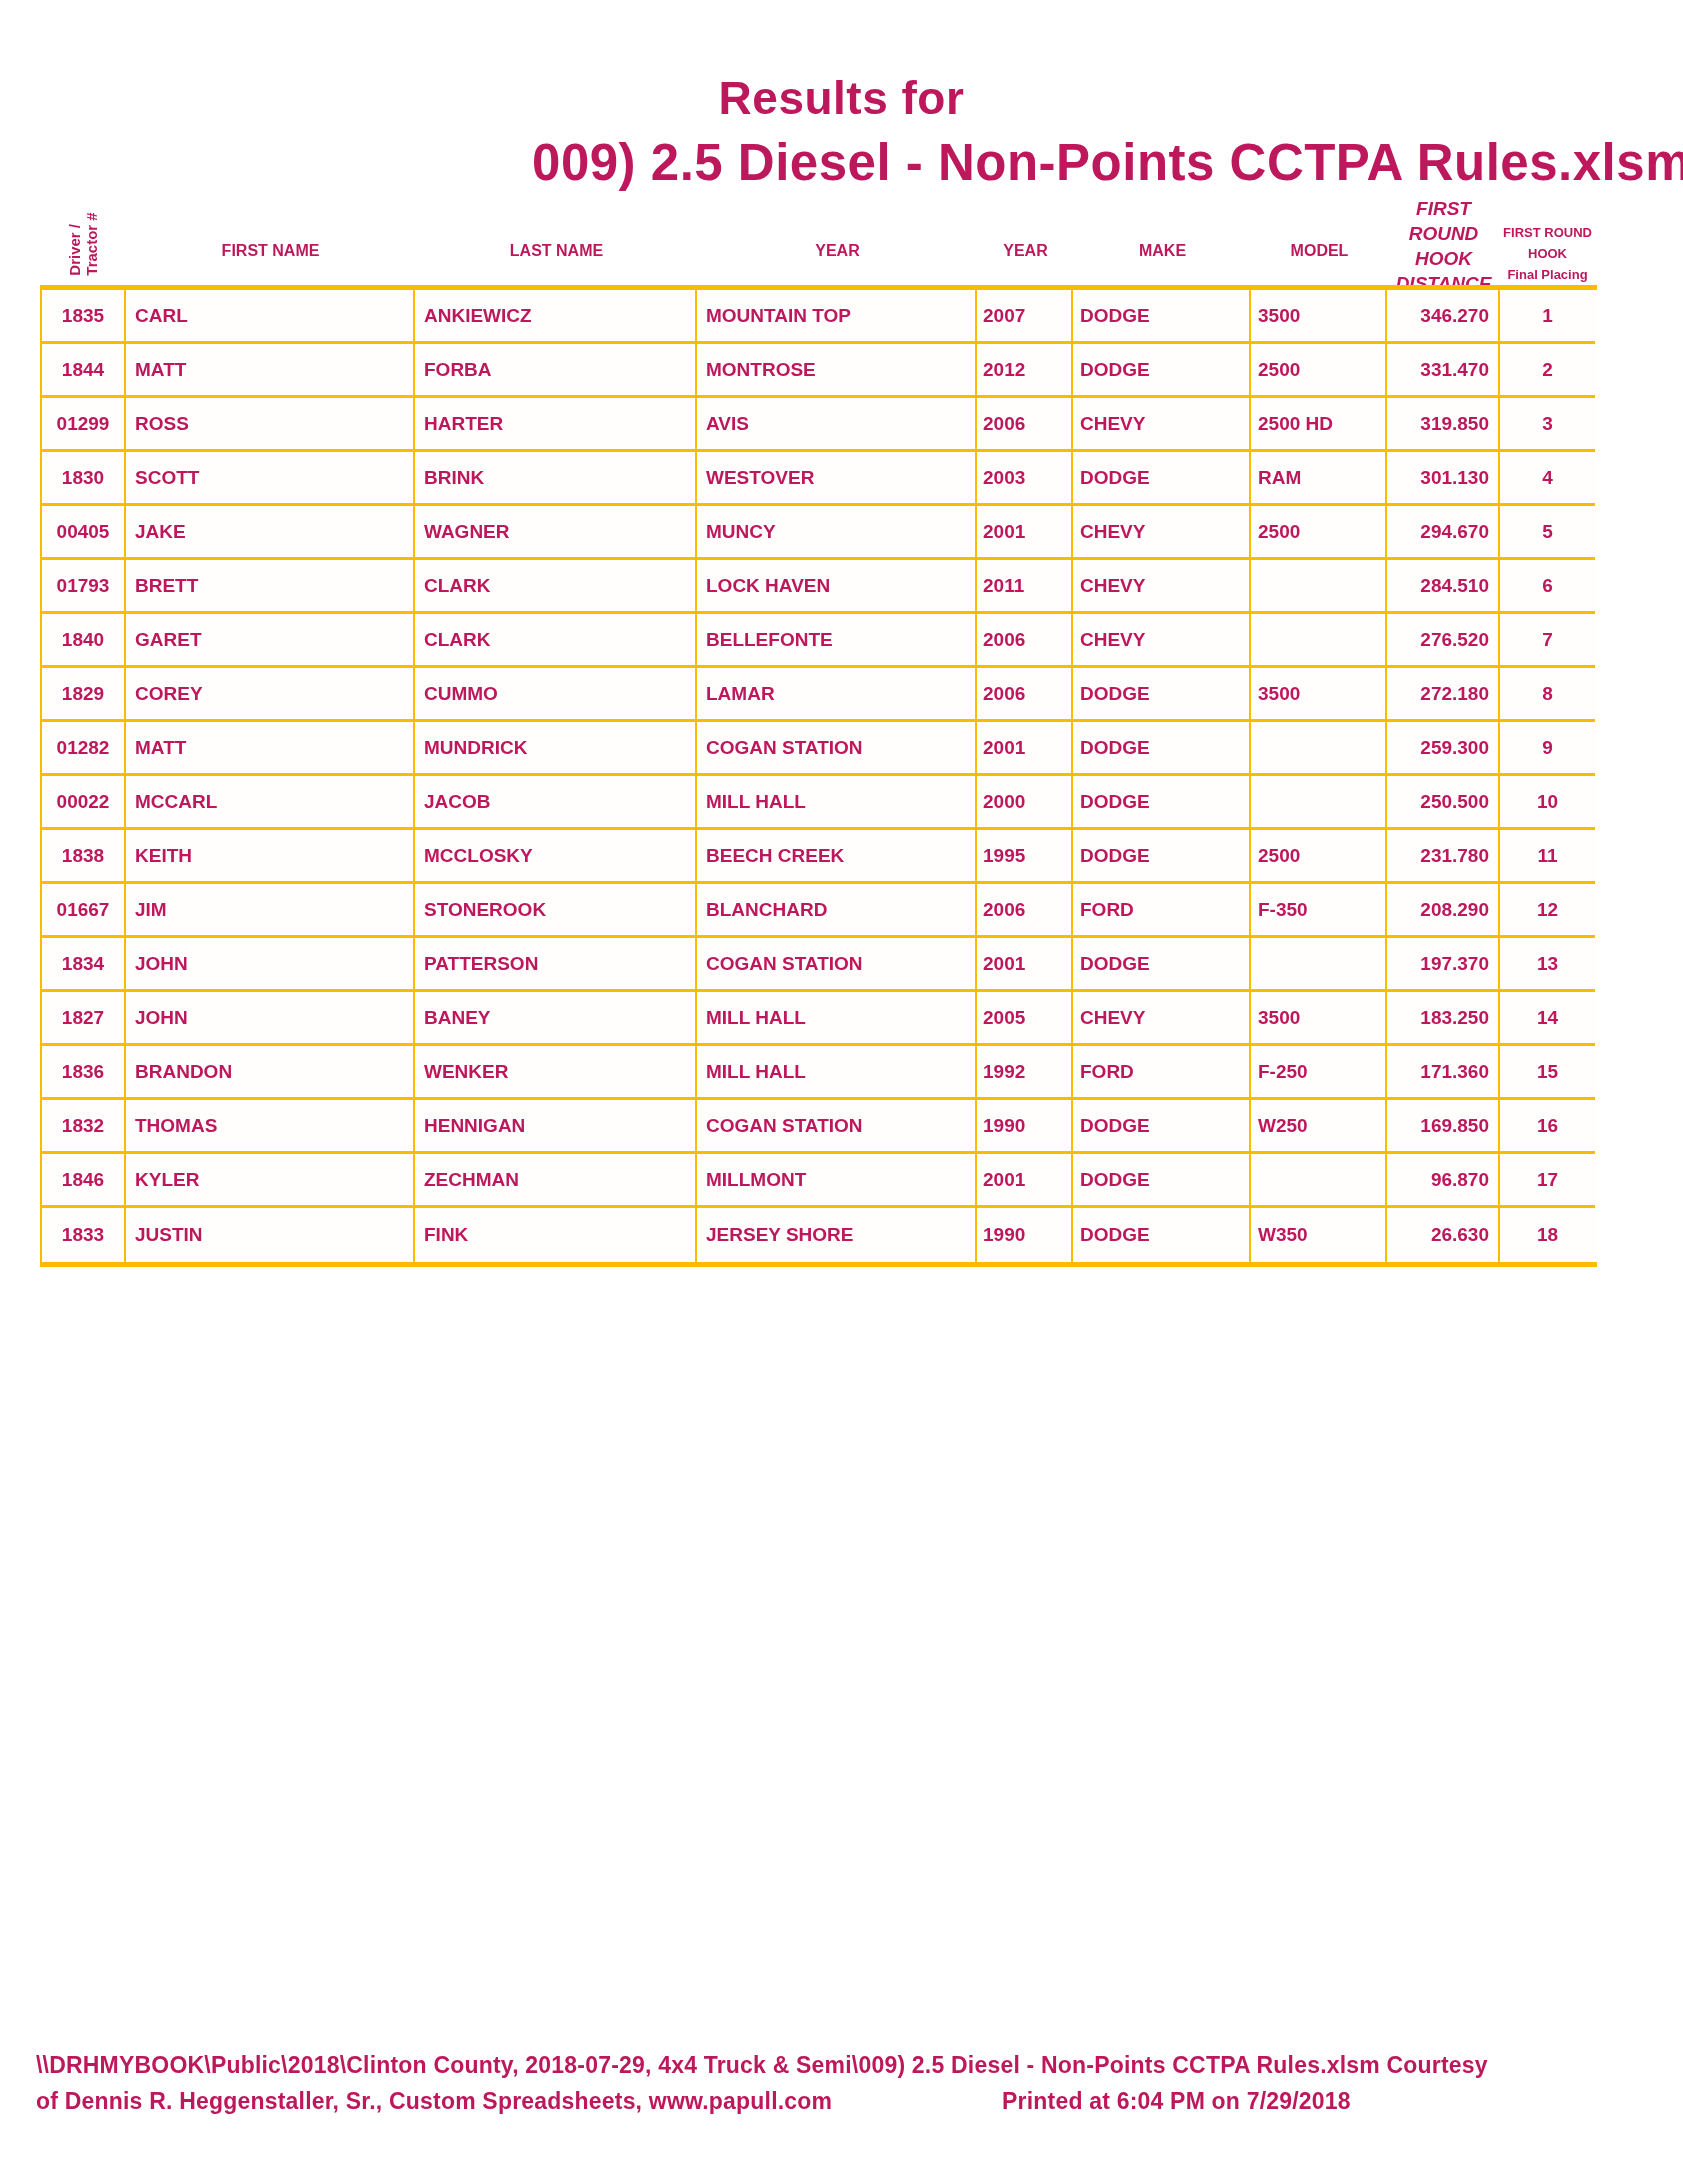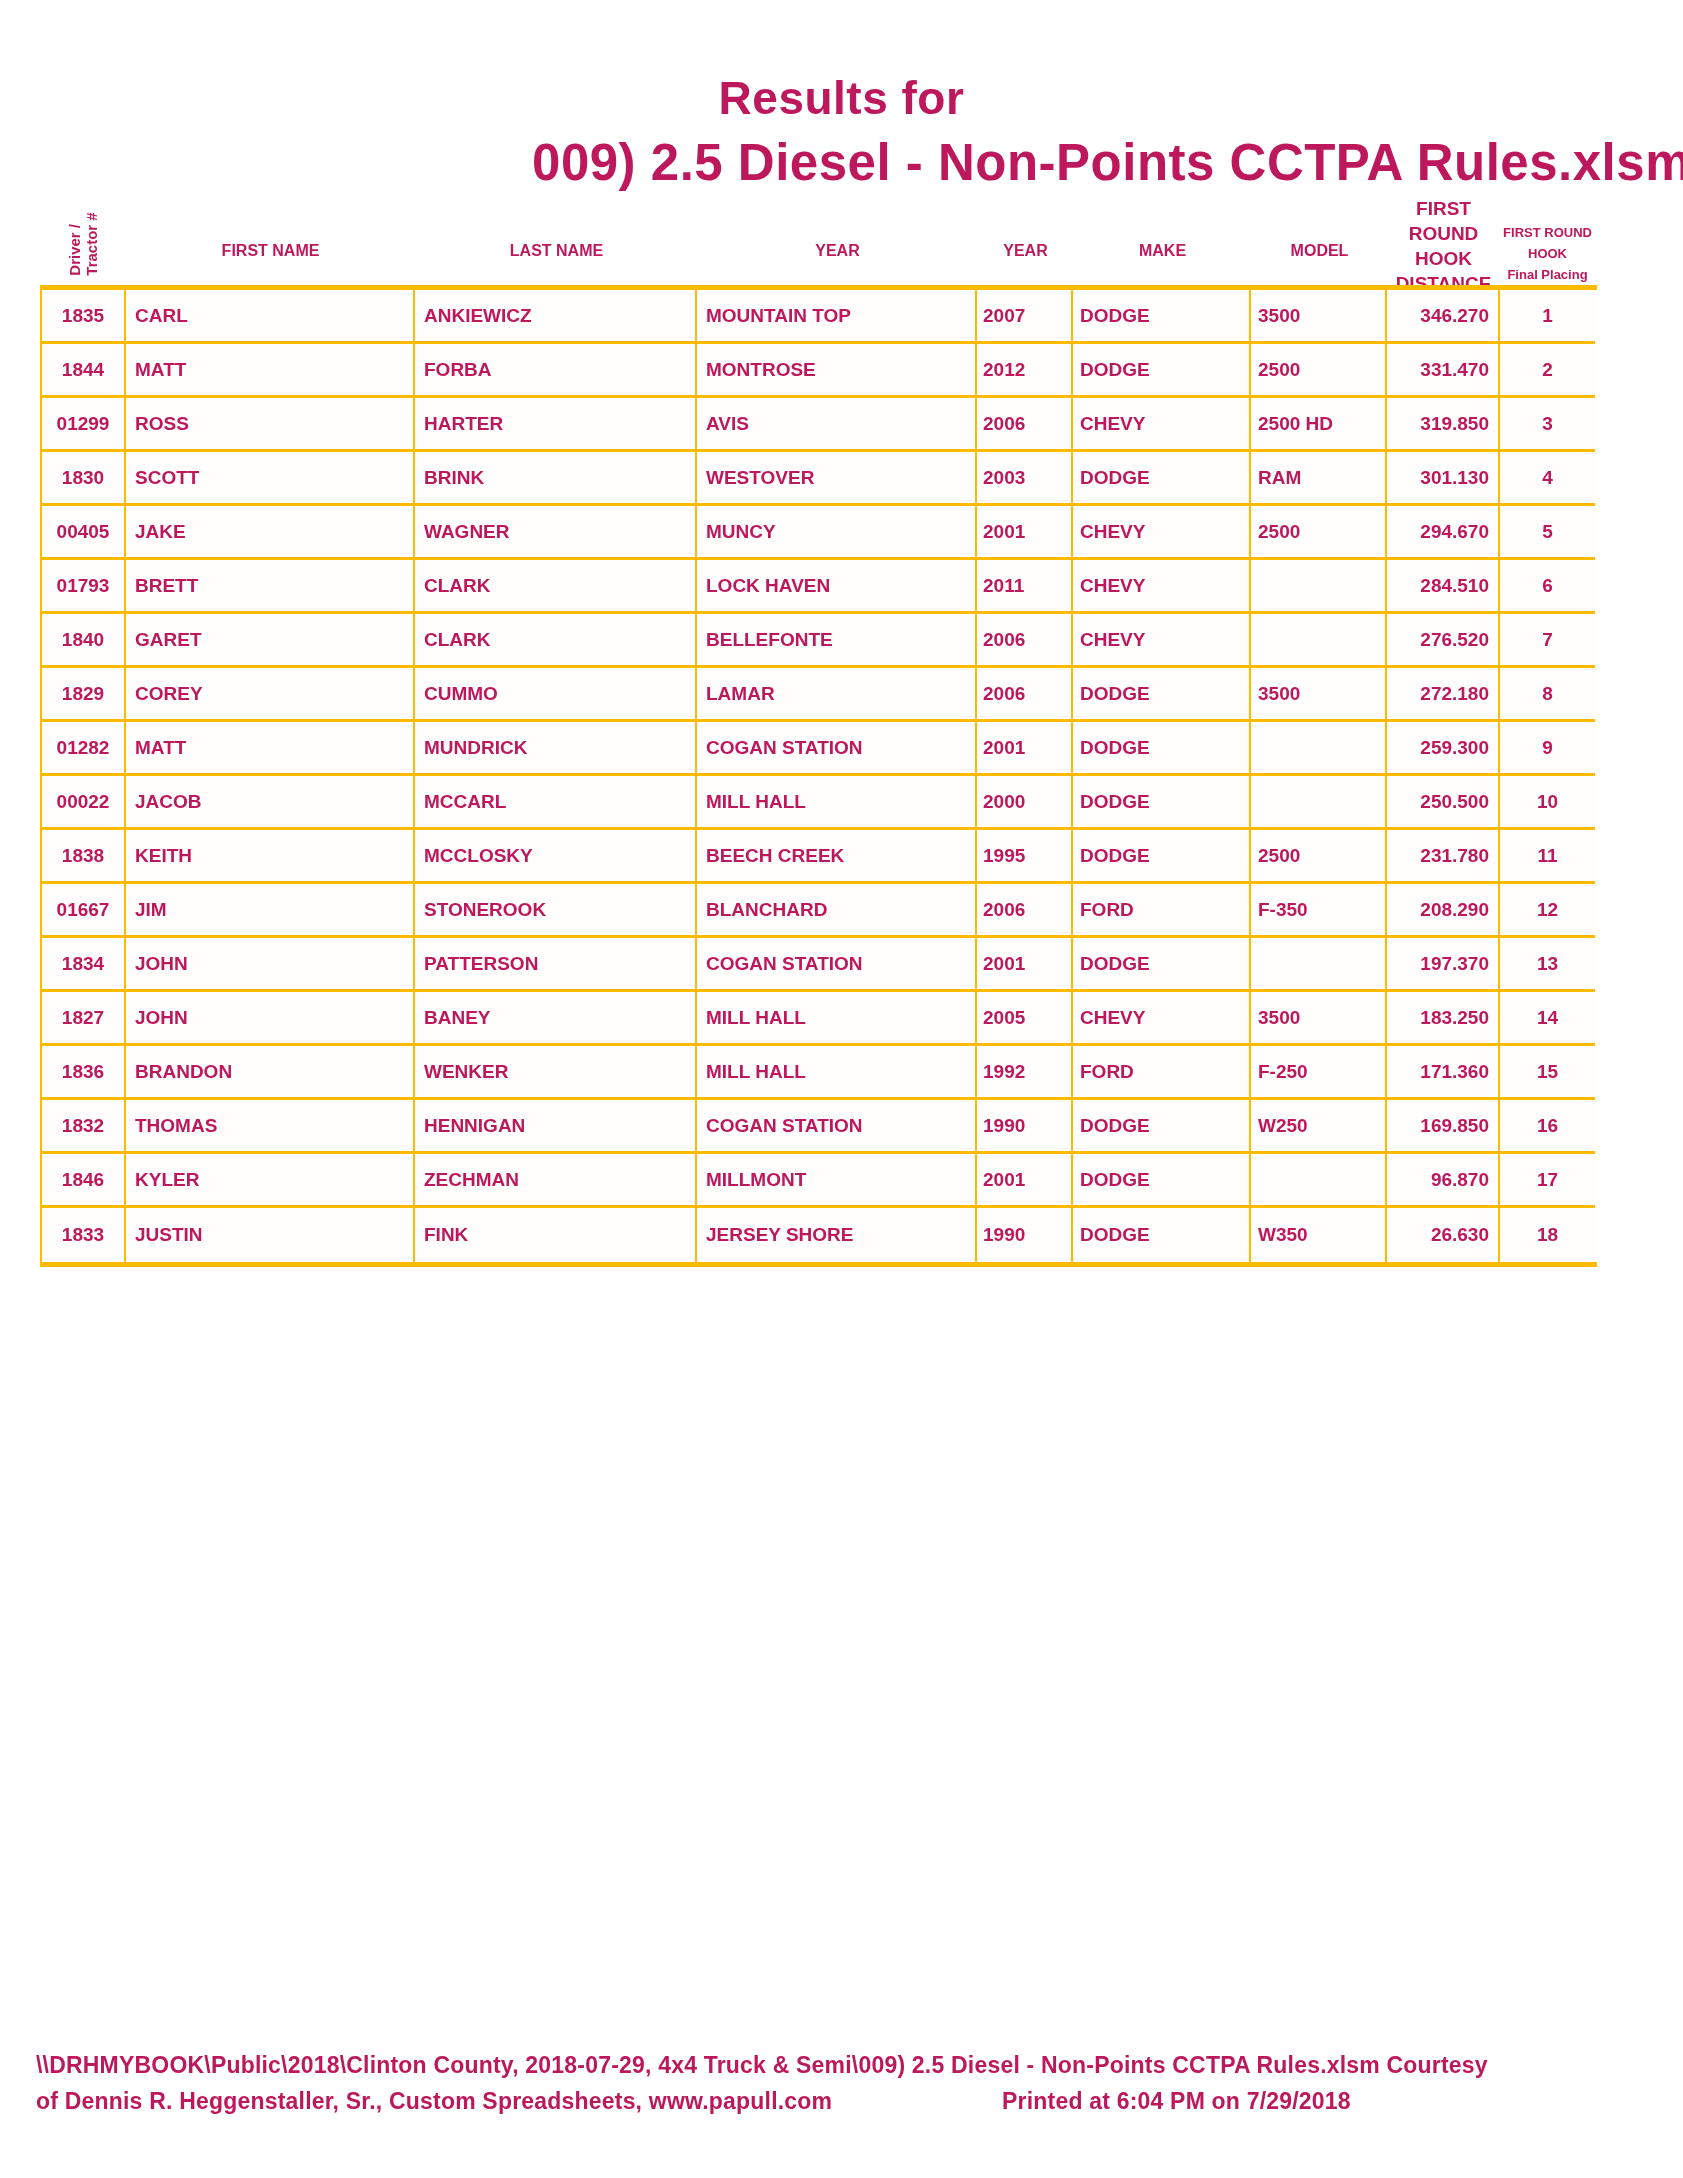--- a/index.html
+++ b/index.html
@@ -10,21 +10,21 @@
   
   .title{position:absolute;left:0;top:73px;width:1683px;text-align:center;
          font-size:46px;line-height:50px;letter-spacing:0.5px;}
   .subtitle{position:absolute;left:8px;top:135px;width:1683px;text-align:right;
          font-size:51px;line-height:55px;letter-spacing:0.5px;}
   
   .col-head{position:absolute;top:236px;width:297px;text-align:center;font-size:16px;line-height:30px;}
   .h-first{left:122px;} .h-last{left:408px;} .h-city{left:689px;}
   .h-year{left:877px;} .h-make{left:1014px;} .h-model{left:1171px;}
   .h-distance{position:absolute;left:1369px;top:196px;width:149px;text-align:center;
-              font-size:19px;line-height:25px;}
+              font-size:19px;line-height:25px;font-style:italic;}
   .h-placing{position:absolute;left:1478px;top:222px;width:139px;text-align:center;
              font-size:13px;line-height:21px;}
   .h-driver{position:absolute;left:40px;top:201px;width:86px;height:85px;
             display:flex;align-items:center;justify-content:center;}
   .h-driver-inner{transform:rotate(-90deg);font-size:15px;line-height:17px;
                   white-space:nowrap;text-align:left;}
   
   .grid{
     position:absolute;left:40px;top:285px;width:1557px;
     border-top:5px solid var(--gold);border-bottom:5px solid var(--gold);
@@ -161,22 +161,22 @@
       <div class="cell c-driver">01282</div>
       <div class="cell c-first_name">MATT</div>
       <div class="cell c-last_name">MUNDRICK</div>
       <div class="cell c-city">COGAN STATION</div>
       <div class="cell c-year">2001</div>
       <div class="cell c-make">DODGE</div>
       <div class="cell c-model"></div>
       <div class="cell c-distance">259.300</div>
       <div class="cell c-placing last-col">9</div>
       <div class="cell c-driver">00022</div>
+      <div class="cell c-last_name">MCCARL</div>
       <div class="cell c-first_name">JACOB</div>
-      <div class="cell c-last_name">MCCARL</div>
       <div class="cell c-city">MILL HALL</div>
       <div class="cell c-year">2000</div>
       <div class="cell c-make">DODGE</div>
       <div class="cell c-model"></div>
       <div class="cell c-distance">250.500</div>
       <div class="cell c-placing last-col">10</div>
       <div class="cell c-driver">1838</div>
       <div class="cell c-first_name">KEITH</div>
       <div class="cell c-last_name">MCCLOSKY</div>
       <div class="cell c-city">BEECH CREEK</div>

